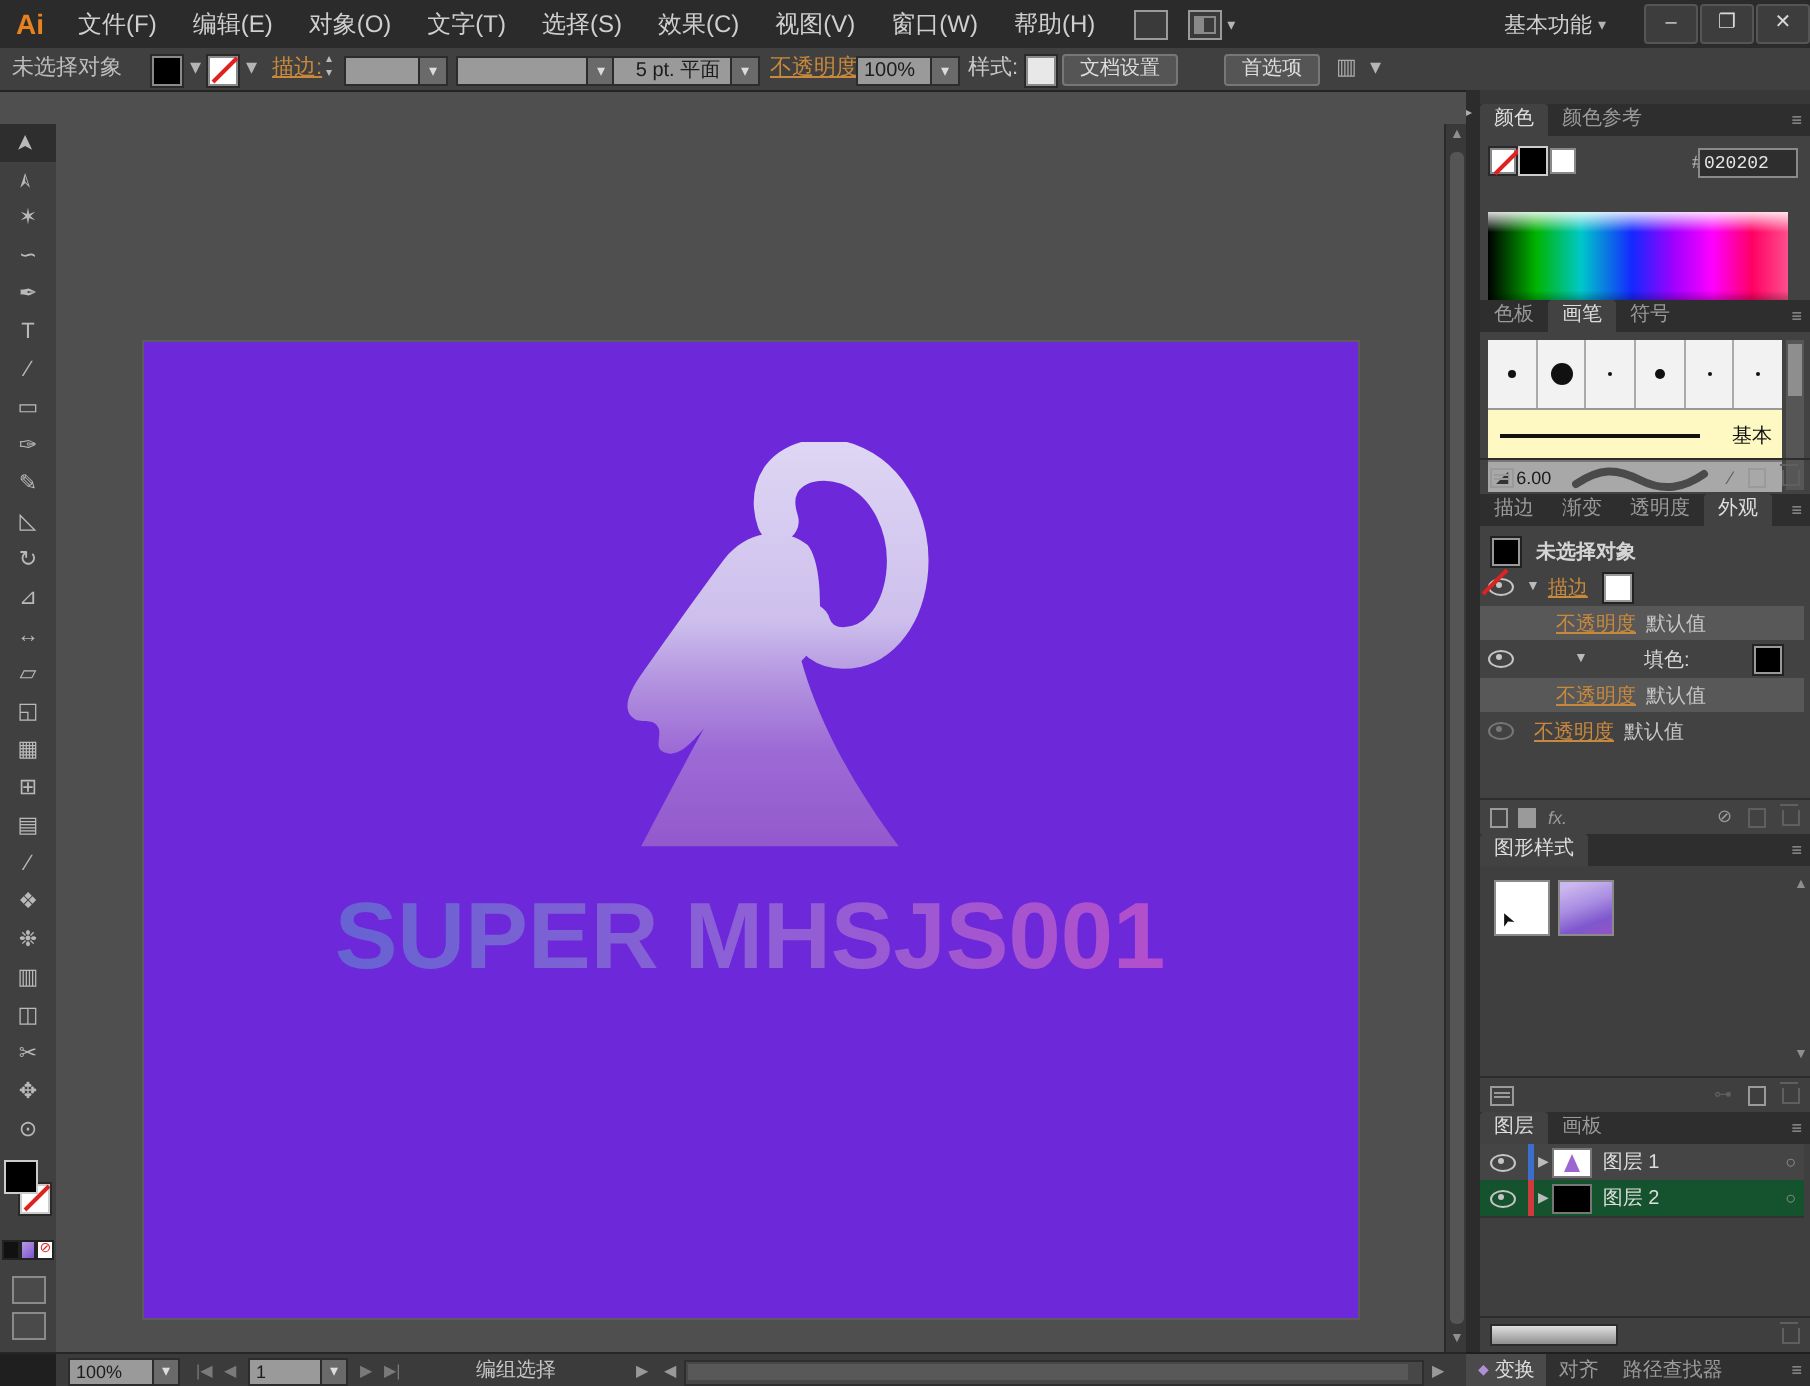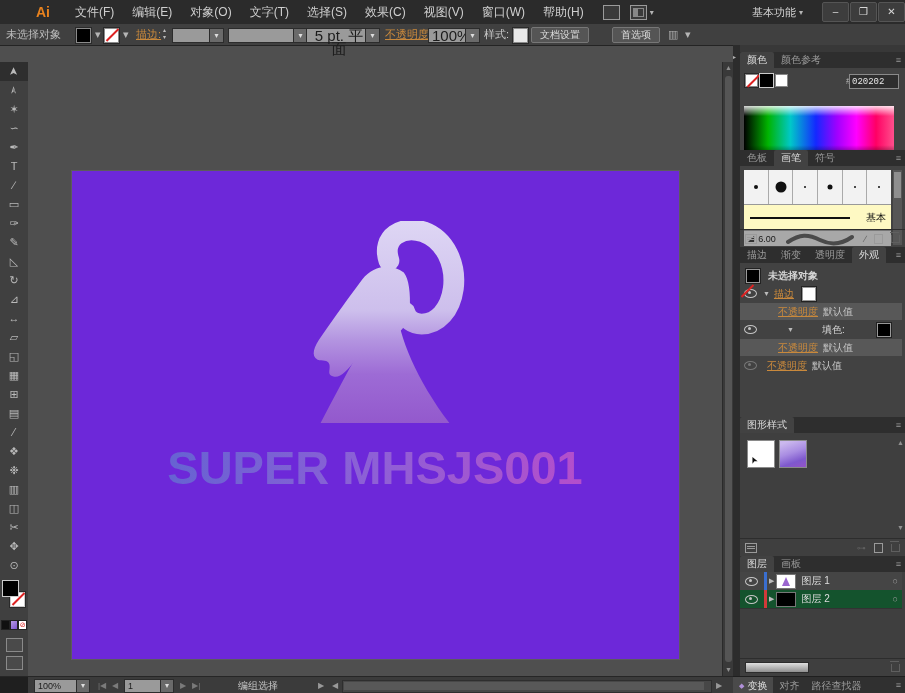--- a/index.html
+++ b/index.html
@@ -3,37 +3,37 @@
 <meta charset="utf-8">
 <style>
   html,body{margin:0;padding:0;background:#222;}
   #app{position:relative;width:905px;height:693px;overflow:hidden;
        font-family:"Liberation Sans","DejaVu Sans",sans-serif;
        background:#4f4f4f;color:#c9c9c9;font-size:11px;
        -webkit-font-smoothing:antialiased;}
   .abs{position:absolute;}
   
   .menubar{left:0;top:0;width:905px;height:24px;background:#2b2b2b;border-bottom:1px solid #1a1a1a;display:flex;align-items:center;}
-  .ailogo{width:30px;text-align:left;color:#e8821e;font-weight:bold;font-size:14px;margin-left:36px;}
+  .ailogo{width:30px;text-align:center;color:#e8821e;font-weight:bold;font-size:14px;}
   .mi{padding:0 9px;font-size:12px;color:#cfcfcf;line-height:24px;cursor:default;}
   .mbicon{width:15px;height:13px;border:1px solid #9a9a9a;margin-left:10px;background:#3a3a3a;position:relative;}
   .mbicon.grid::after{content:"";position:absolute;left:2px;top:2px;right:2px;bottom:2px;border:1px solid #888;border-left-width:5px;}
   .caret{color:#b5b5b5;font-size:8px;margin-left:3px;}
   .workspace{margin-left:auto;color:#cfcfcf;font-size:11px;}
   .winbtns{display:flex;margin-left:18px;}
   .winbtn{width:25px;height:18px;margin-left:1px;background:#3d3d3d;border:1px solid #555;border-radius:2px;color:#d8d8d8;font-size:10px;line-height:17px;text-align:center;}
   
   .controlbar{left:0;top:24px;width:905px;height:21px;background:#404040;border-bottom:1px solid #242424;}
   .cb{position:absolute;top:0;height:21px;line-height:21px;font-size:11px;}
   .swatch{position:absolute;top:4px;width:13px;height:13px;border:1px solid #8a8a8a;box-shadow:0 0 0 1px #2a2a2a;}
   .sw-black{background:#000;}
   .sw-none{background:#fff;}
   .sw-none::after{content:"";position:absolute;left:-1px;top:5px;width:17px;height:2px;background:#d22;transform:rotate(-45deg);}
   .orange{color:#c9893c;text-decoration:underline;}
-  .field{position:absolute;top:4px;height:13px;background:#9a9a9a;border:1px solid #2c2c2c;color:#1c1c1c;font-size:15px;line-height:13px;padding:0 3px;}
+  .field{position:absolute;top:4px;height:13px;background:#9a9a9a;border:1px solid #2c2c2c;color:#1c1c1c;font-size:10px;line-height:13px;padding:0 3px;}
   .fieldcaret{position:absolute;top:4px;width:13px;height:13px;background:#6a6a6a;border:1px solid #2c2c2c;color:#ddd;font-size:8px;text-align:center;line-height:13px;}
   .cbtn{position:absolute;top:3px;height:14px;line-height:14px;padding:0 8px;background:#555;border:1px solid #777;border-radius:2px;color:#ddd;font-size:10px;}
   .stepper{position:absolute;top:3px;font-size:6px;color:#bbb;line-height:7px;text-align:center;}
   
   .tabbar{left:0;top:45px;width:733px;height:17px;background:#272727;}
   .doctab{position:absolute;left:26px;top:1px;height:16px;background:#4a4a4a;border:1px solid #1d1d1d;border-bottom:none;border-radius:3px 3px 0 0;padding:0 6px;line-height:15px;font-size:10px;color:#ccc;}
   .doctab .x{margin-left:8px;color:#aaa;}
   
   .toolbar{left:0;top:62px;width:28px;height:614px;background:#404040;border-right:1px solid #2a2a2a;}
   .tool{width:28px;height:19px;line-height:19px;text-align:center;color:#b9b9b9;font-size:11px;}
@@ -343,20 +343,28 @@
         </div>
         <div class="arow hl" style="top:76px;">
           <span class="orange" style="margin-left:38px;">不透明度</span>
           <span style="margin-left:5px;color:#c5c5c5;">默认值</span>
         </div>
         <div class="arow" style="top:94px;">
           <span class="eye dim2" style="margin-left:4px;"></span>
           <span class="orange" style="margin-left:10px;">不透明度</span>
           <span style="margin-left:5px;color:#c5c5c5;">默认值</span>
         </div>
+        <div class="pstrip">
+          <span class="i-new" style="margin-left:0;"></span>
+          <span class="i-new" style="margin-left:5px;background:#9a9a9a;"></span>
+          <span style="margin-left:6px;font-style:italic;">fx.</span>
+          <span style="margin-left:auto;">⊘</span>
+          <span class="i-new dim"></span>
+          <span class="trash dim"></span>
+        </div>
       </div>
     </div>
 
     <div class="panel" style="top:372px;height:139px;">
       <div class="phead">
         <span class="ptab active">图形样式</span>
         <span class="pmenu">≡</span>
       </div>
       <div class="pbody" style="background:#3f3f3f;">
         <span class="gthumb" style="left:7px;background:#fff;">

